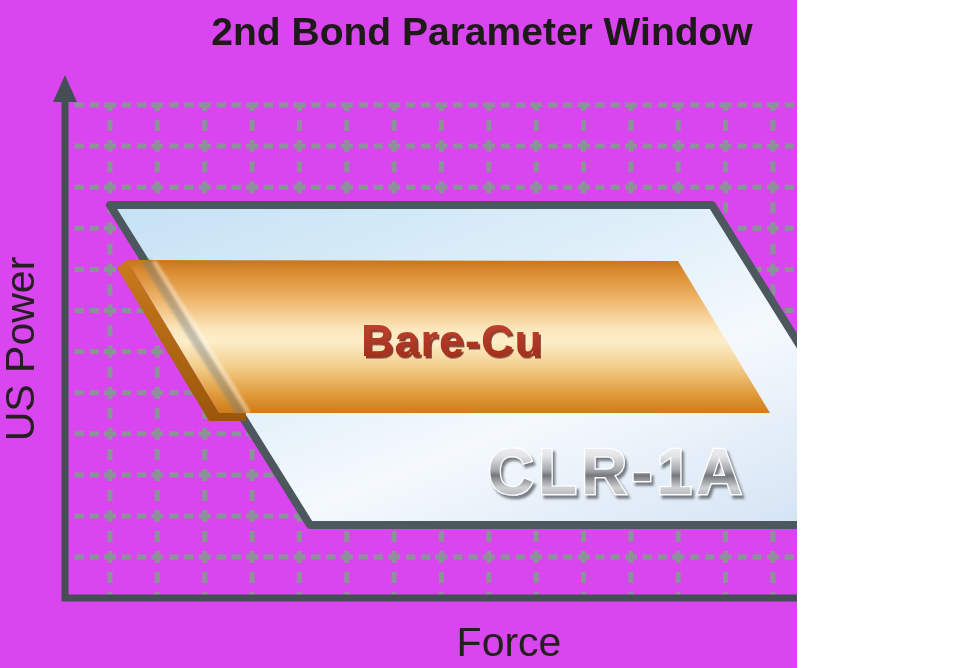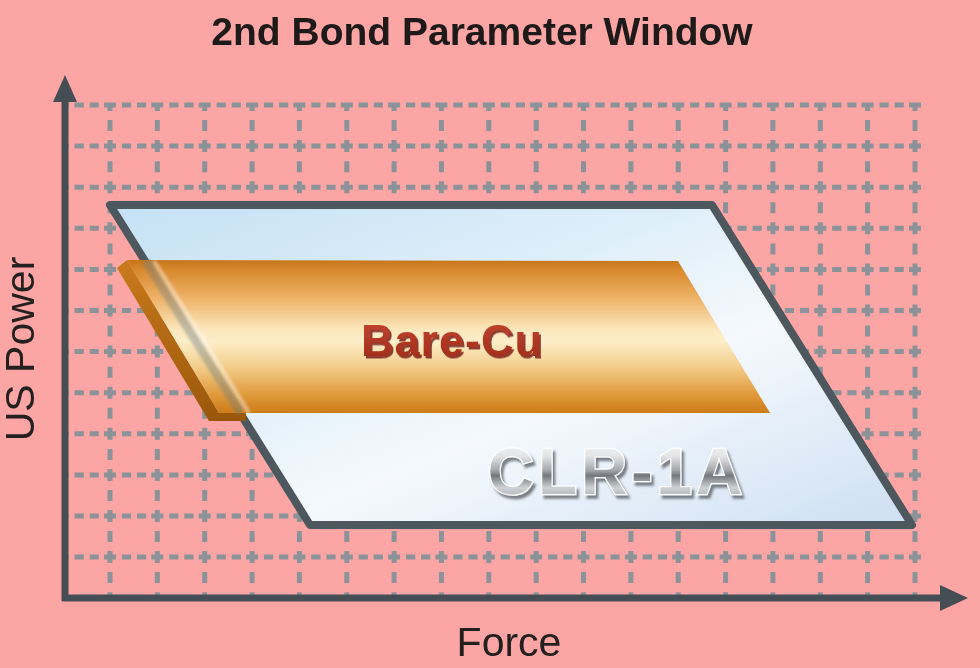--- a/index.html
+++ b/index.html
@@ -1,16 +1,16 @@
 <!DOCTYPE html>
 <html><head>
 <meta charset="utf-8">
 <style>
   html,body{margin:0;padding:0;background:#ffffff;}
-  .stage{position:relative;width:980px;height:668px;background:#fca5a5;overflow:hidden;
+  .stage{position:relative;width:797px;height:668px;background:#d946ef;overflow:hidden;
          font-family:"Liberation Sans", sans-serif;}
   svg{position:absolute;left:0;top:0;}
   text{font-family:"Liberation Sans", sans-serif;}
   .title-text{font-size:39px;font-weight:700;fill:#1d1a19;}
   .axis-text{font-size:41px;font-weight:400;fill:#242020;}
   .barecu-text{font-size:45px;font-weight:700;letter-spacing:1px;}
   .clr-text{font-size:64px;font-weight:700;letter-spacing:4px;
             stroke:#ffffff;stroke-width:2.5px;paint-order:stroke fill;}
 </style>
 </head>

